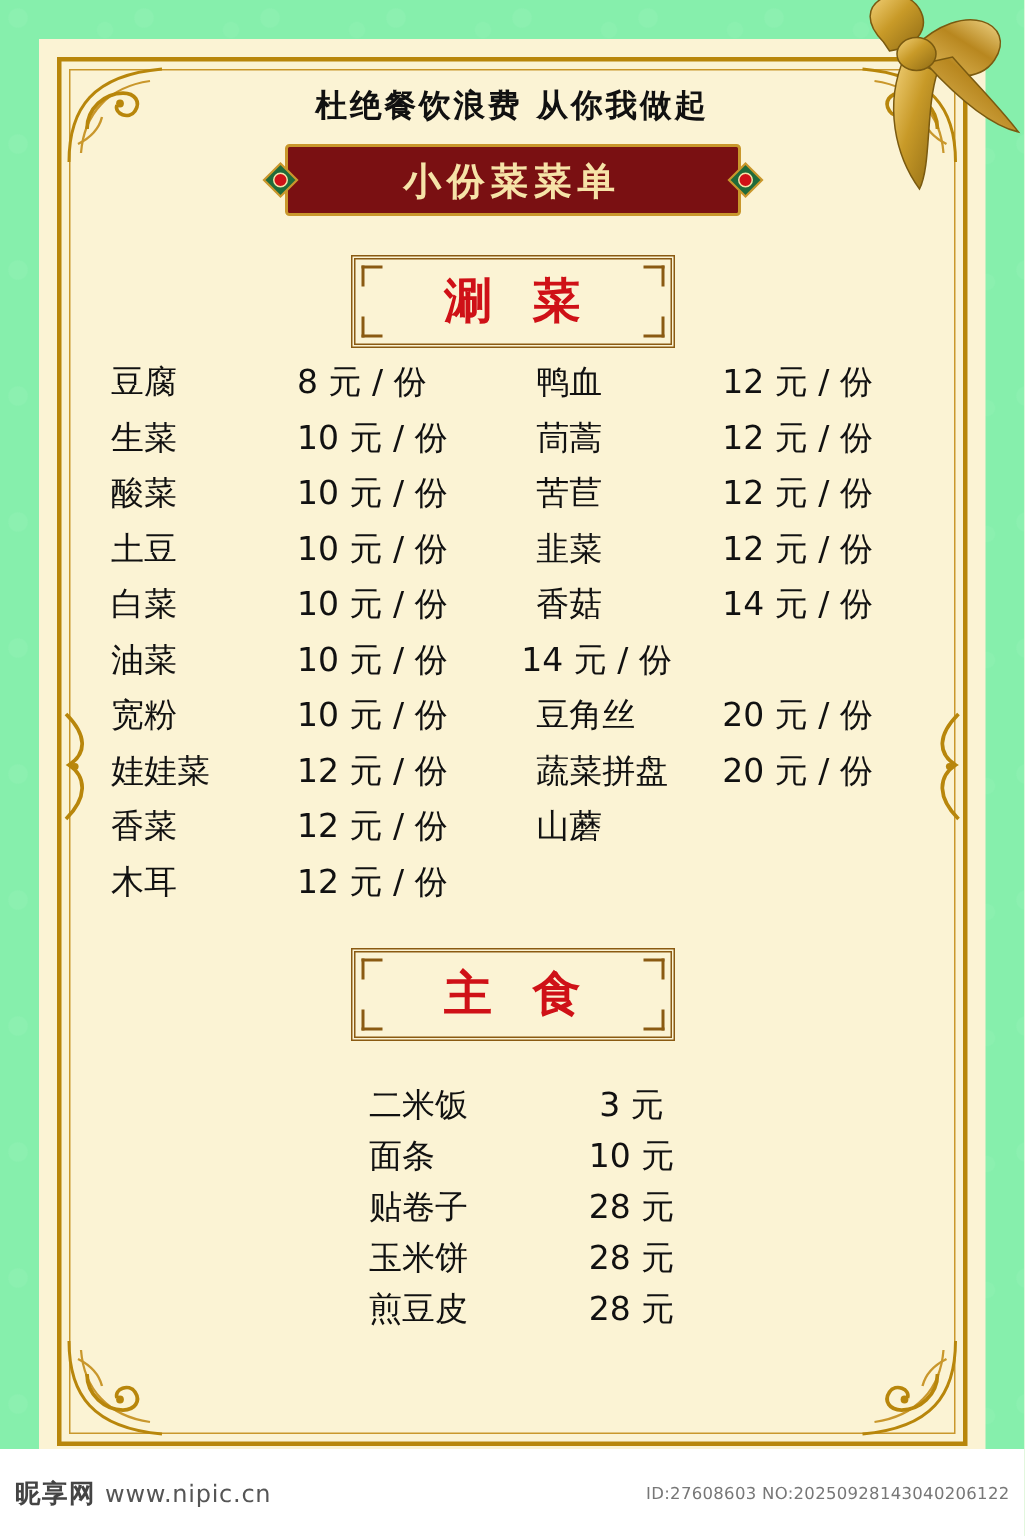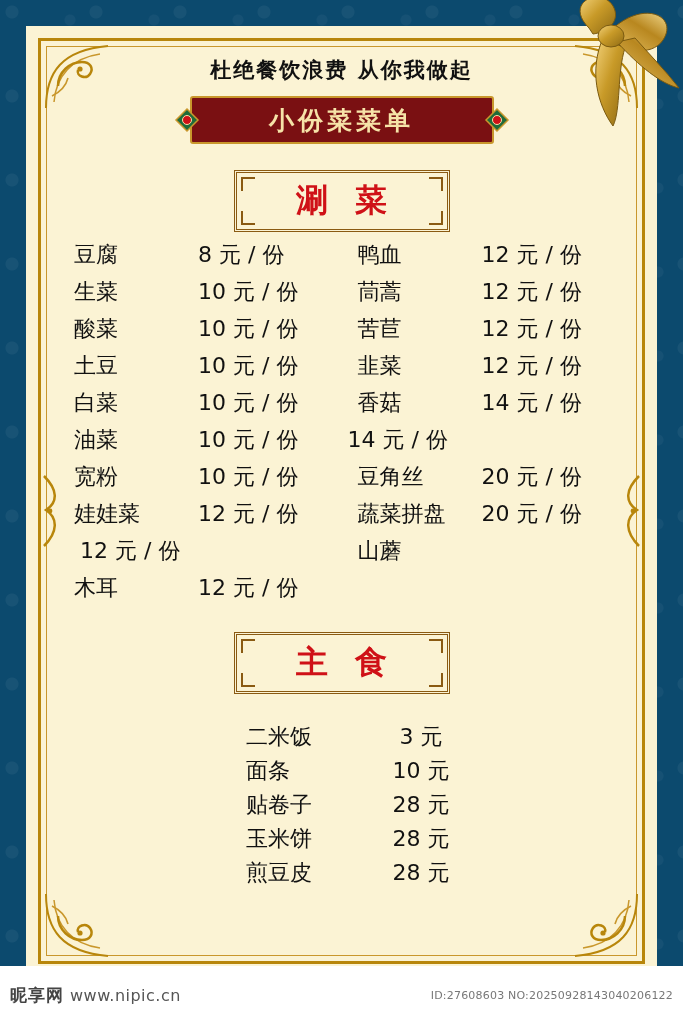--- a/index.html
+++ b/index.html
@@ -10,21 +10,21 @@
     width: 683px;
     height: 1024px;
     overflow: hidden;
     font-family: "DejaVu Sans", "Liberation Sans", sans-serif;
     background: #fff;
   }
   .poster {
     position: relative;
     width: 683px;
     height: 1024px;
-    background: #0c4a6e;
+    background: #86efac;
     overflow: hidden;
   }
   
   .poster::before {
     content: "";
     position: absolute;
     inset: 0;
     background-image:
       radial-gradient(circle at 12px 12px, rgba(255,255,255,0.05) 0 6px, transparent 7px),
       radial-gradient(circle at 40px 46px, rgba(0,0,0,0.06) 0 8px, transparent 9px),
@@ -368,20 +368,21 @@
           </div>
           <div class="row">
             <span class="name">宽粉</span>
             <span class="price">10 元 / 份</span>
           </div>
           <div class="row">
             <span class="name tight">娃娃菜</span>
             <span class="price">12 元 / 份</span>
           </div>
           <div class="row">
+            <span class="name">香菜</span>
             <span class="price">12 元 / 份</span>
           </div>
           <div class="row">
             <span class="name">木耳</span>
             <span class="price">12 元 / 份</span>
           </div>
 
         </div>
 
         <div class="menu-col col-right">

